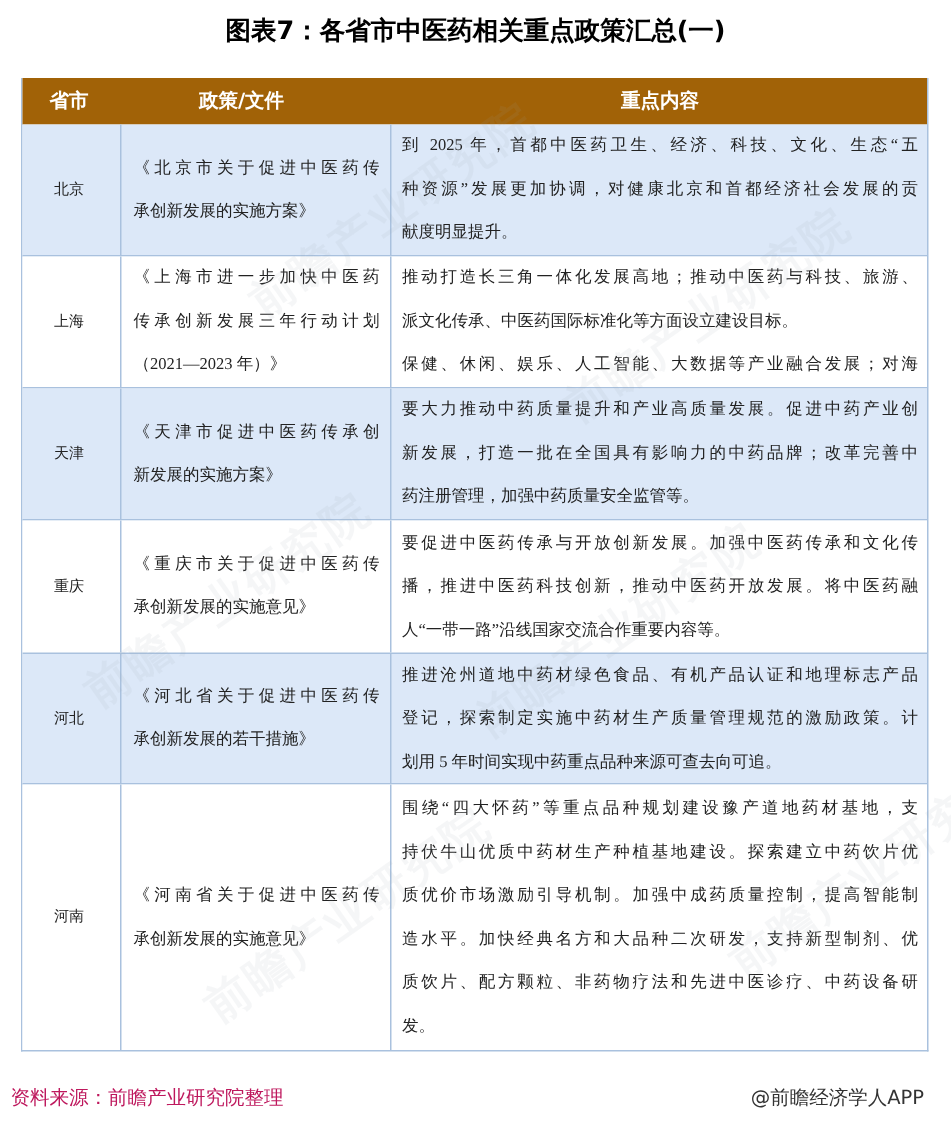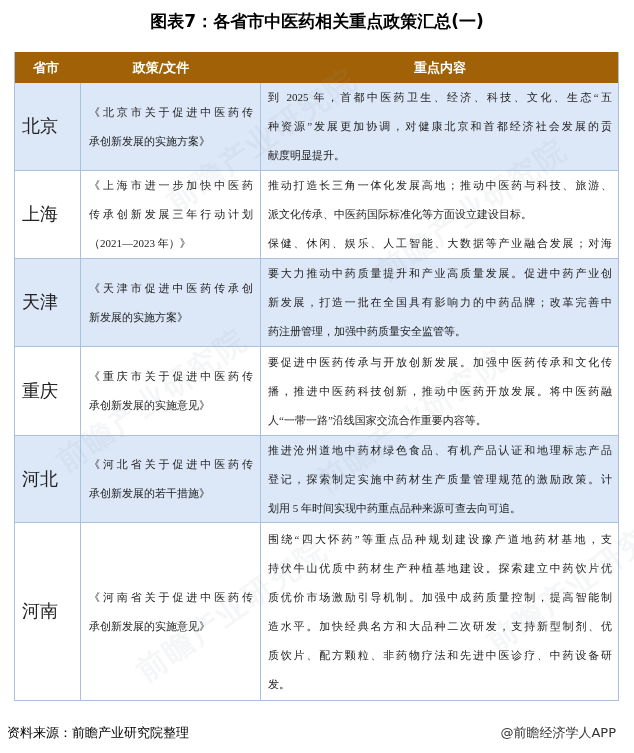--- a/index.html
+++ b/index.html
@@ -22,35 +22,35 @@
     position: absolute; left: 14px; top: 52px; width: 605px;
     border-left: 1px solid #a9c1de; border-right: 1px solid #a9c1de; border-bottom: 1px solid #a9c1de;
   }
   .row { display: flex; width: 100%; border-bottom: 1px solid #a9c1de; }
   .row:last-child { border-bottom: none; }
   .row.head { background: #a16207; height: 31px; border-bottom: none; }
   .row.alt { background: #dce8f8; }
   .row.plain { background: #ffffff; }
 
   .cell { display: flex; flex-direction: column; justify-content: center; font-size: 11px; line-height: 29px; }
-  .c1 { width: 66px; padding-left: 7px; border-right: 1px solid #a9c1de; font-size: 18px; }
+  .c1 { width: 66px; padding-left: 21px; border-right: 1px solid #a9c1de; font-size: 10px; }
   .c2 { width: 180px; padding: 0 7px 0 8px; border-right: 1px solid #a9c1de; }
   .c3 { flex: 1; padding: 0 6px 0 7px; }
 
   .row.head .cell { border-right: none; color: #ffffff; font-weight: bold; font-size: 13px; line-height: 31px;
     font-family: "DejaVu Sans", "Liberation Sans", sans-serif; }
   .row.head .c1 { padding-left: 18px; }
   .row.head .c2 { align-items: center; padding-left: 0; padding-right: 20px; }
   .row.head .c3 { align-items: center; }
 
   .ln { text-align: justify; text-align-last: justify; white-space: nowrap; height: 29px; }
   .ln.last { text-align-last: left; }
 
   .footer-left {
-    position: absolute; left: 7px; top: 724px; font-size: 13px; color: #000000; line-height: 18px;
+    position: absolute; left: 7px; top: 724px; font-size: 13px; color: #be185d; line-height: 18px;
     font-family: "DejaVu Sans", "Liberation Sans", sans-serif;
   }
   .footer-right {
     position: absolute; right: 18px; top: 724px; font-size: 13px; color: #333; line-height: 18px;
     font-family: "DejaVu Sans", "Liberation Sans", sans-serif;
   }
 </style>
 </head>
 <body>
 

